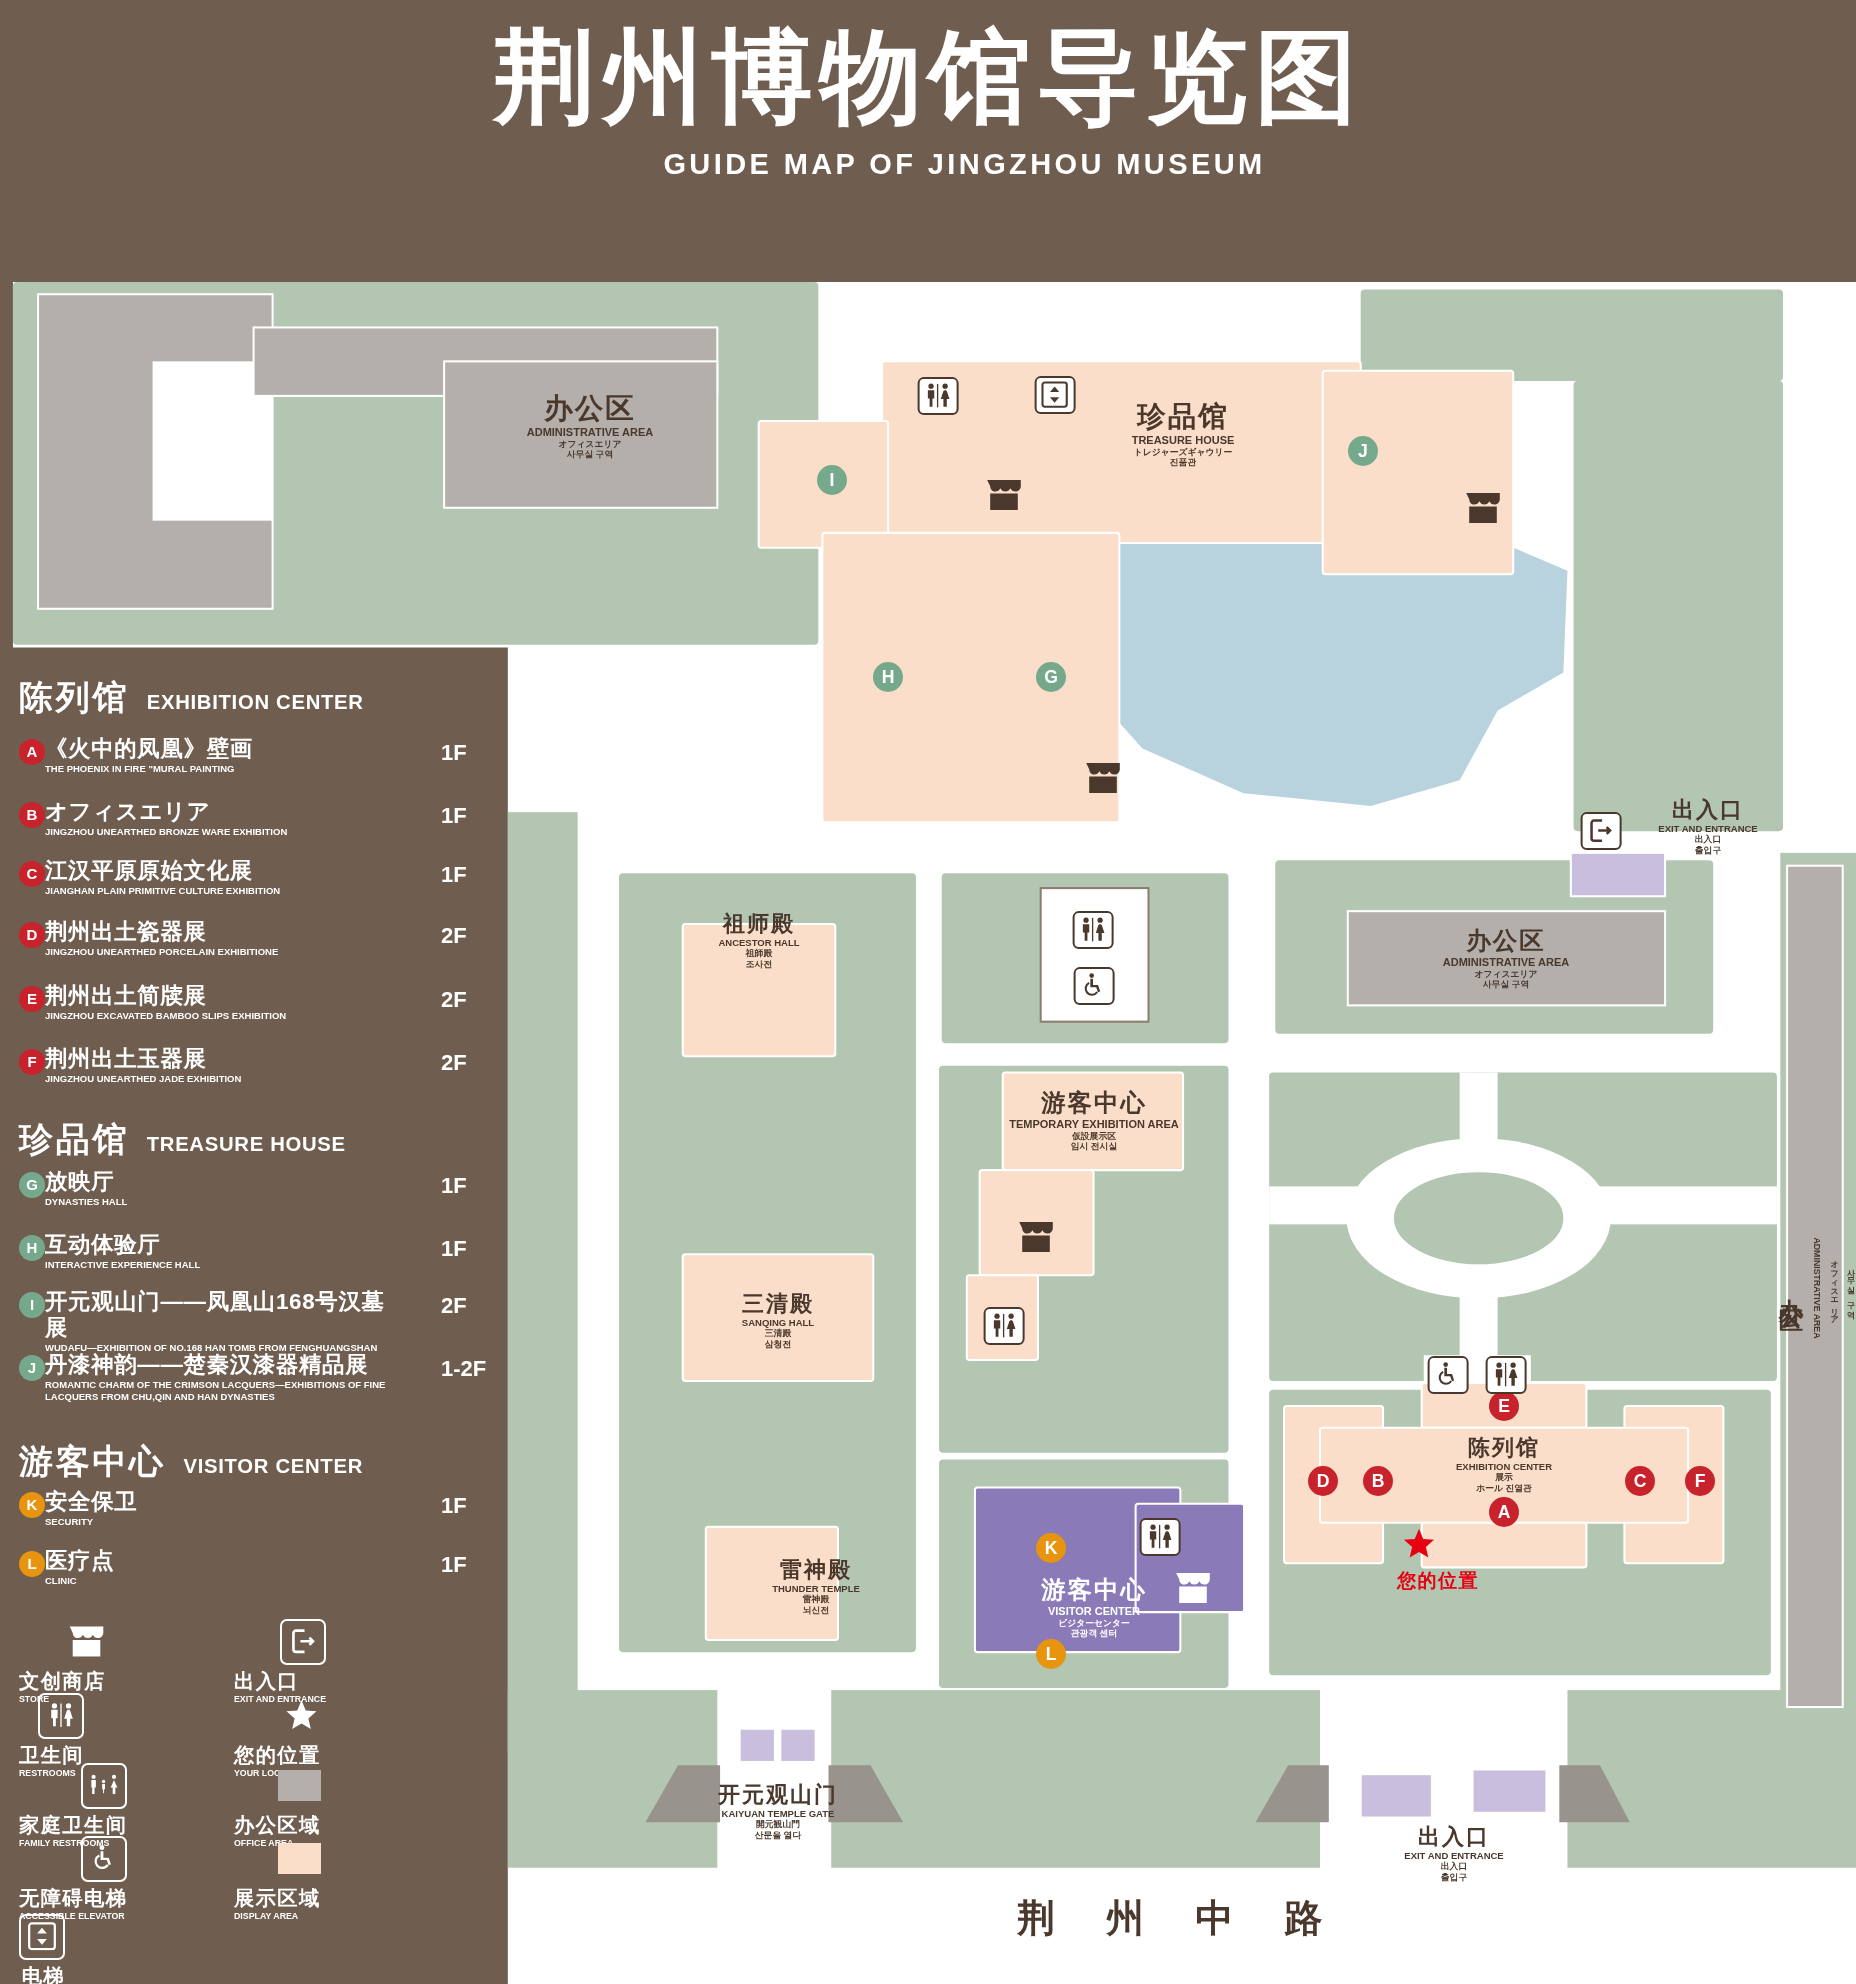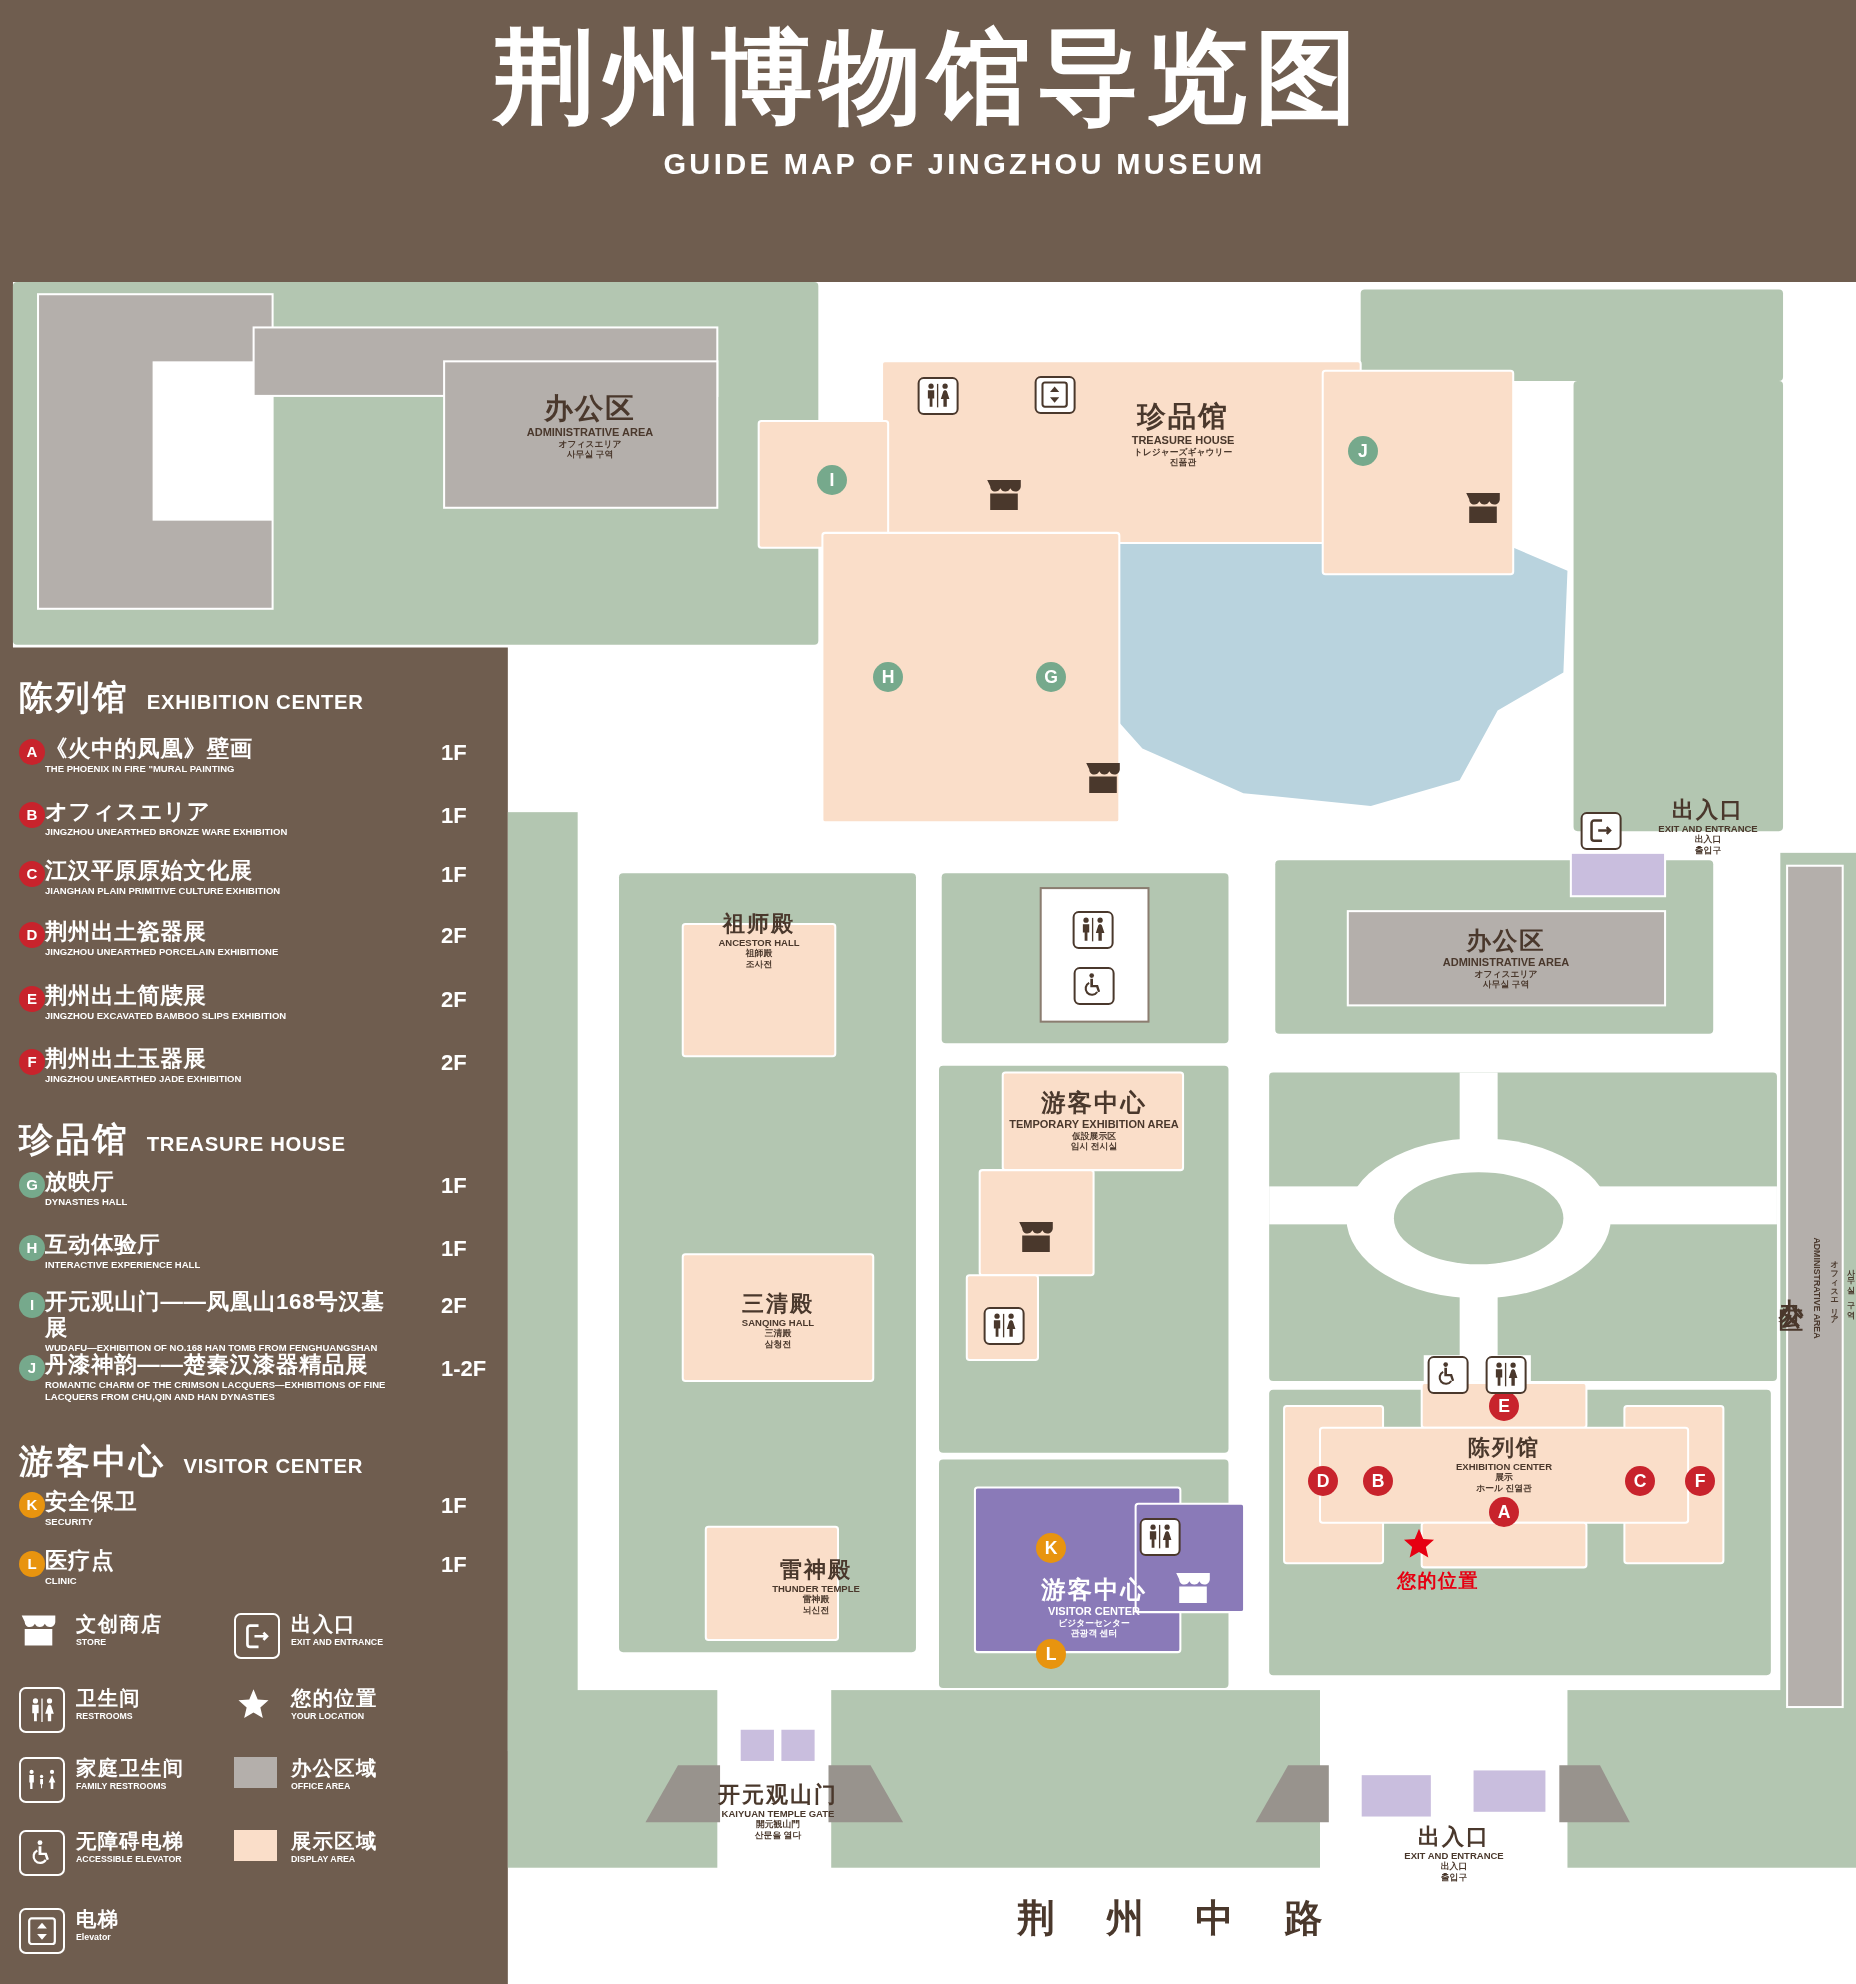--- a/index.html
+++ b/index.html
@@ -62,21 +62,21 @@
       gap:17.6px;color:#fff;white-space:nowrap;}
   .shead .hcn{font-size:34px;font-weight:800;letter-spacing:2.7px;}
   .shead .hen{font-size:20.3px;font-weight:800;letter-spacing:0.7px;}
   .srow{position:absolute;left:19px;width:475px;display:flex;align-items:flex-start;color:#fff;}
   .srow .mk{flex:0 0 26px;width:26px;height:26px;border-radius:50%;margin-top:2.7px;
       display:flex;align-items:center;justify-content:center;font-size:15px;font-weight:800;color:#fff;}
   .srow .stext{margin-left:0;width:353px;}
   .scn{display:block;font-size:22.4px;font-weight:700;letter-spacing:0.7px;line-height:1.15;}
   .sen{display:block;font-size:9.5px;font-weight:600;line-height:1.25;margin-top:1.4px;}
   .sfloor{position:absolute;left:422px;top:4.1px;font-size:22px;font-weight:700;}
-  .lrow{position:absolute;display:flex;align-items:flex-start;color:#fff;}
+  .lrow{position:absolute;display:flex;align-items:flex-end;color:#fff;flex-direction:column;}
   .lrow .licon{flex:0 0 57px;display:flex;align-items:center;color:#fff;}
   .obox{display:inline-flex;align-items:center;justify-content:center;
       border:2px solid #fff;border-radius:6.8px;width:42px;height:42px;}
   .obox .ig{width:30px;height:28.5px;}
   .lrow .ltext .lcn{display:block;font-size:20.3px;font-weight:700;letter-spacing:1.4px;line-height:1.1;}
   .lrow .ltext .len{display:block;font-size:8.8px;font-weight:600;margin-top:2px;}
   .sw{display:inline-block;width:43px;height:31px;}
   .sw-office{background:#b4afab;} .sw-display{background:#fadec9;}
   .star-red{color:#e60012;}
 </style>

